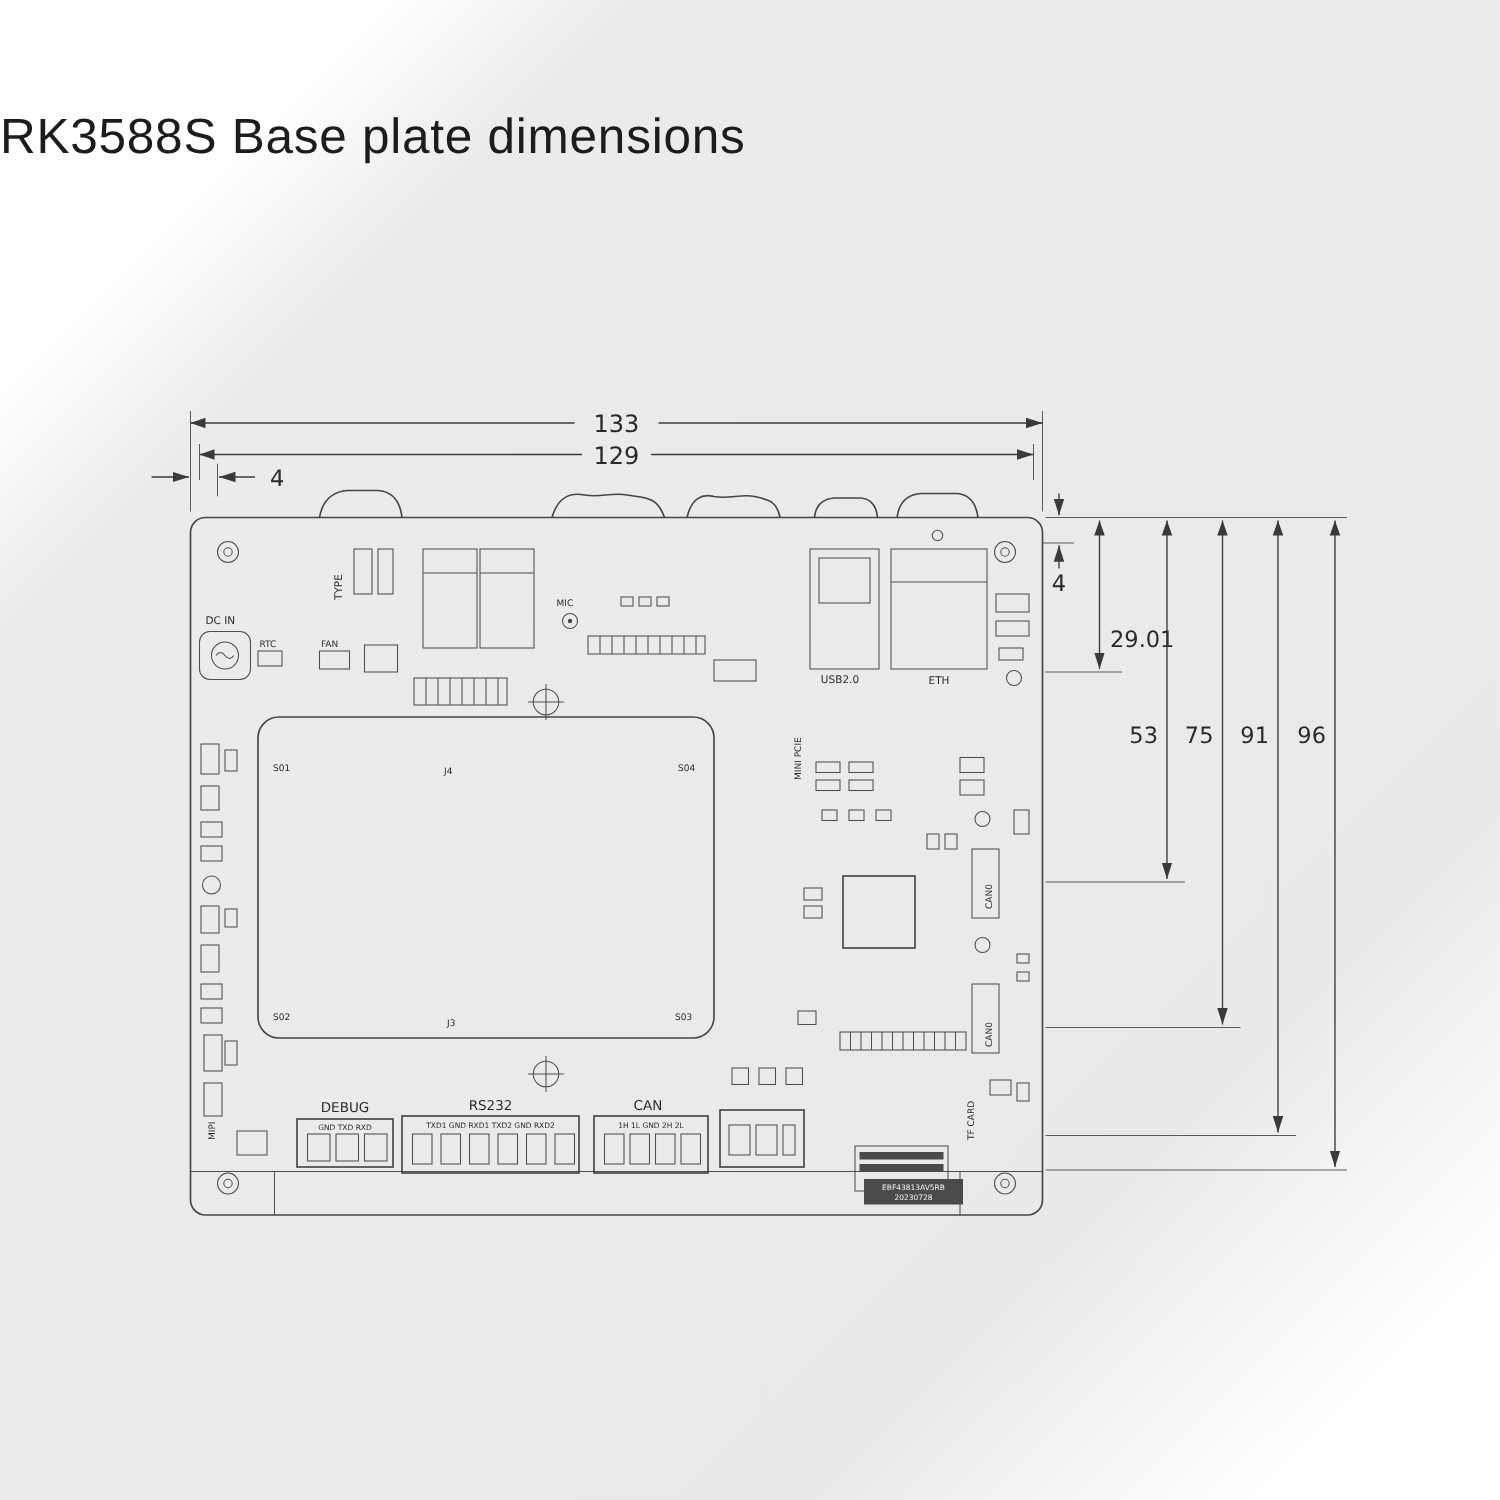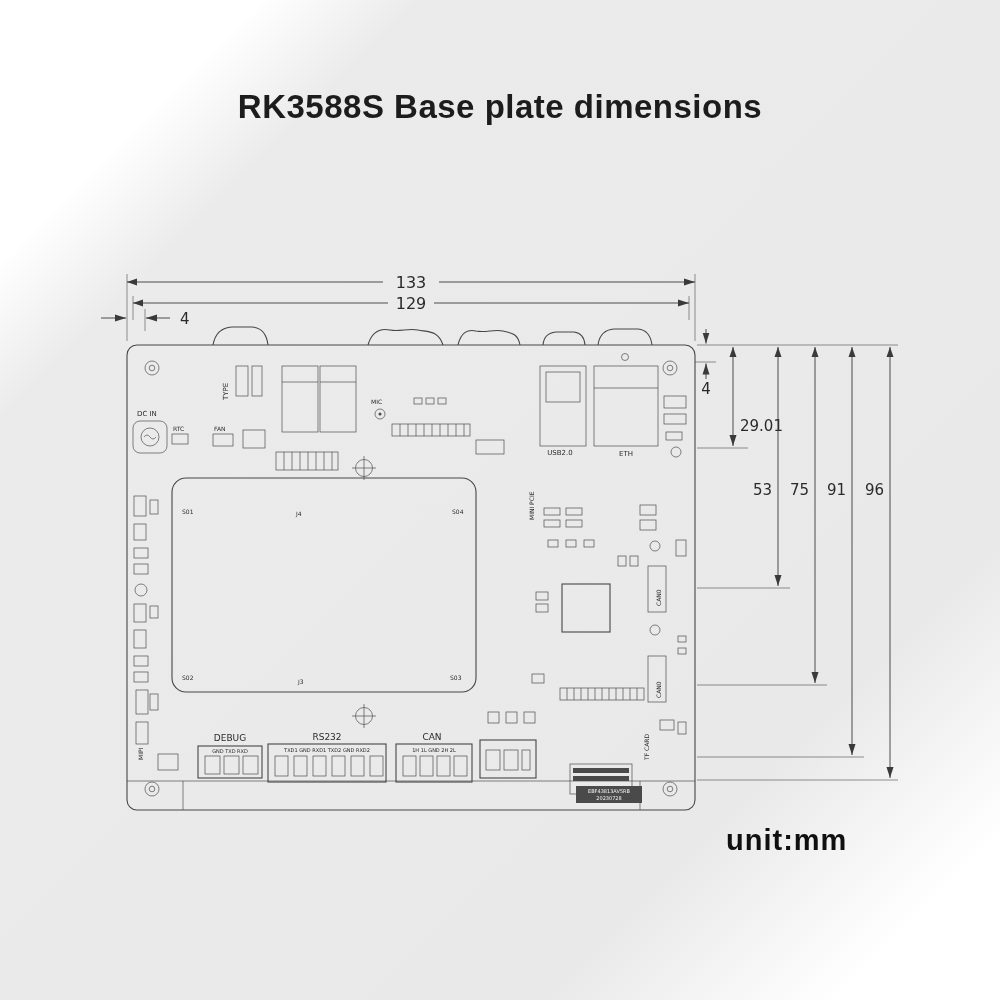--- a/index.html
+++ b/index.html
@@ -2,22 +2,22 @@
 <html><head>
 <meta charset="utf-8">
 <style>
   html,body{margin:0;padding:0;}
   .page{
     position:relative;width:1000px;height:1000px;overflow:hidden;
     background:linear-gradient(135deg,#ffffff 0%,#ffffff 13%,#ebebeb 21%,#e9e9e9 77%,#ffffff 92%,#ffffff 100%);
     font-family:"Liberation Sans",sans-serif;
   }
   .title{
-    position:absolute;top:88px;left:0;width:100%;text-align:center;
-    font-size:33px;font-weight:700;letter-spacing:.5px;color:#1c1c1c;
+    position:absolute;top:72px;left:0;width:100%;
+    font-size:33px;font-weight:400;letter-spacing:.5px;color:#1c1c1c;
   }
   .unit{
     position:absolute;top:824px;left:726px;
     font-size:29px;font-weight:700;color:#101010;letter-spacing:1px;
   }
   svg{position:absolute;top:0;left:0;}
   .ln{fill:none;stroke:#464646;stroke-width:1.1;}
   .th{fill:none;stroke:#4e4e4e;stroke-width:0.7;}
   .dim{fill:none;stroke:#3a3a3a;stroke-width:0.9;}
   .ext{fill:none;stroke:#4a4a4a;stroke-width:0.6;}
@@ -323,14 +323,13 @@
       </g>
       <g>
         <rect x="576" y="786" width="66" height="17" fill="#4a4a4a"></rect>
         <text class="lbl5 wtxt" x="609" y="793" text-anchor="middle">EBF43813AV5RB</text>
         <text class="lbl5 wtxt" x="609" y="800" text-anchor="middle">20230728</text>
       </g>
       <text class="lbl6" transform="translate(649,760) rotate(-90)">TF CARD</text>
     </g>
   </svg>
 
-  <div class="unit">unit:mm</div>
 </div>
 
 </body></html>

